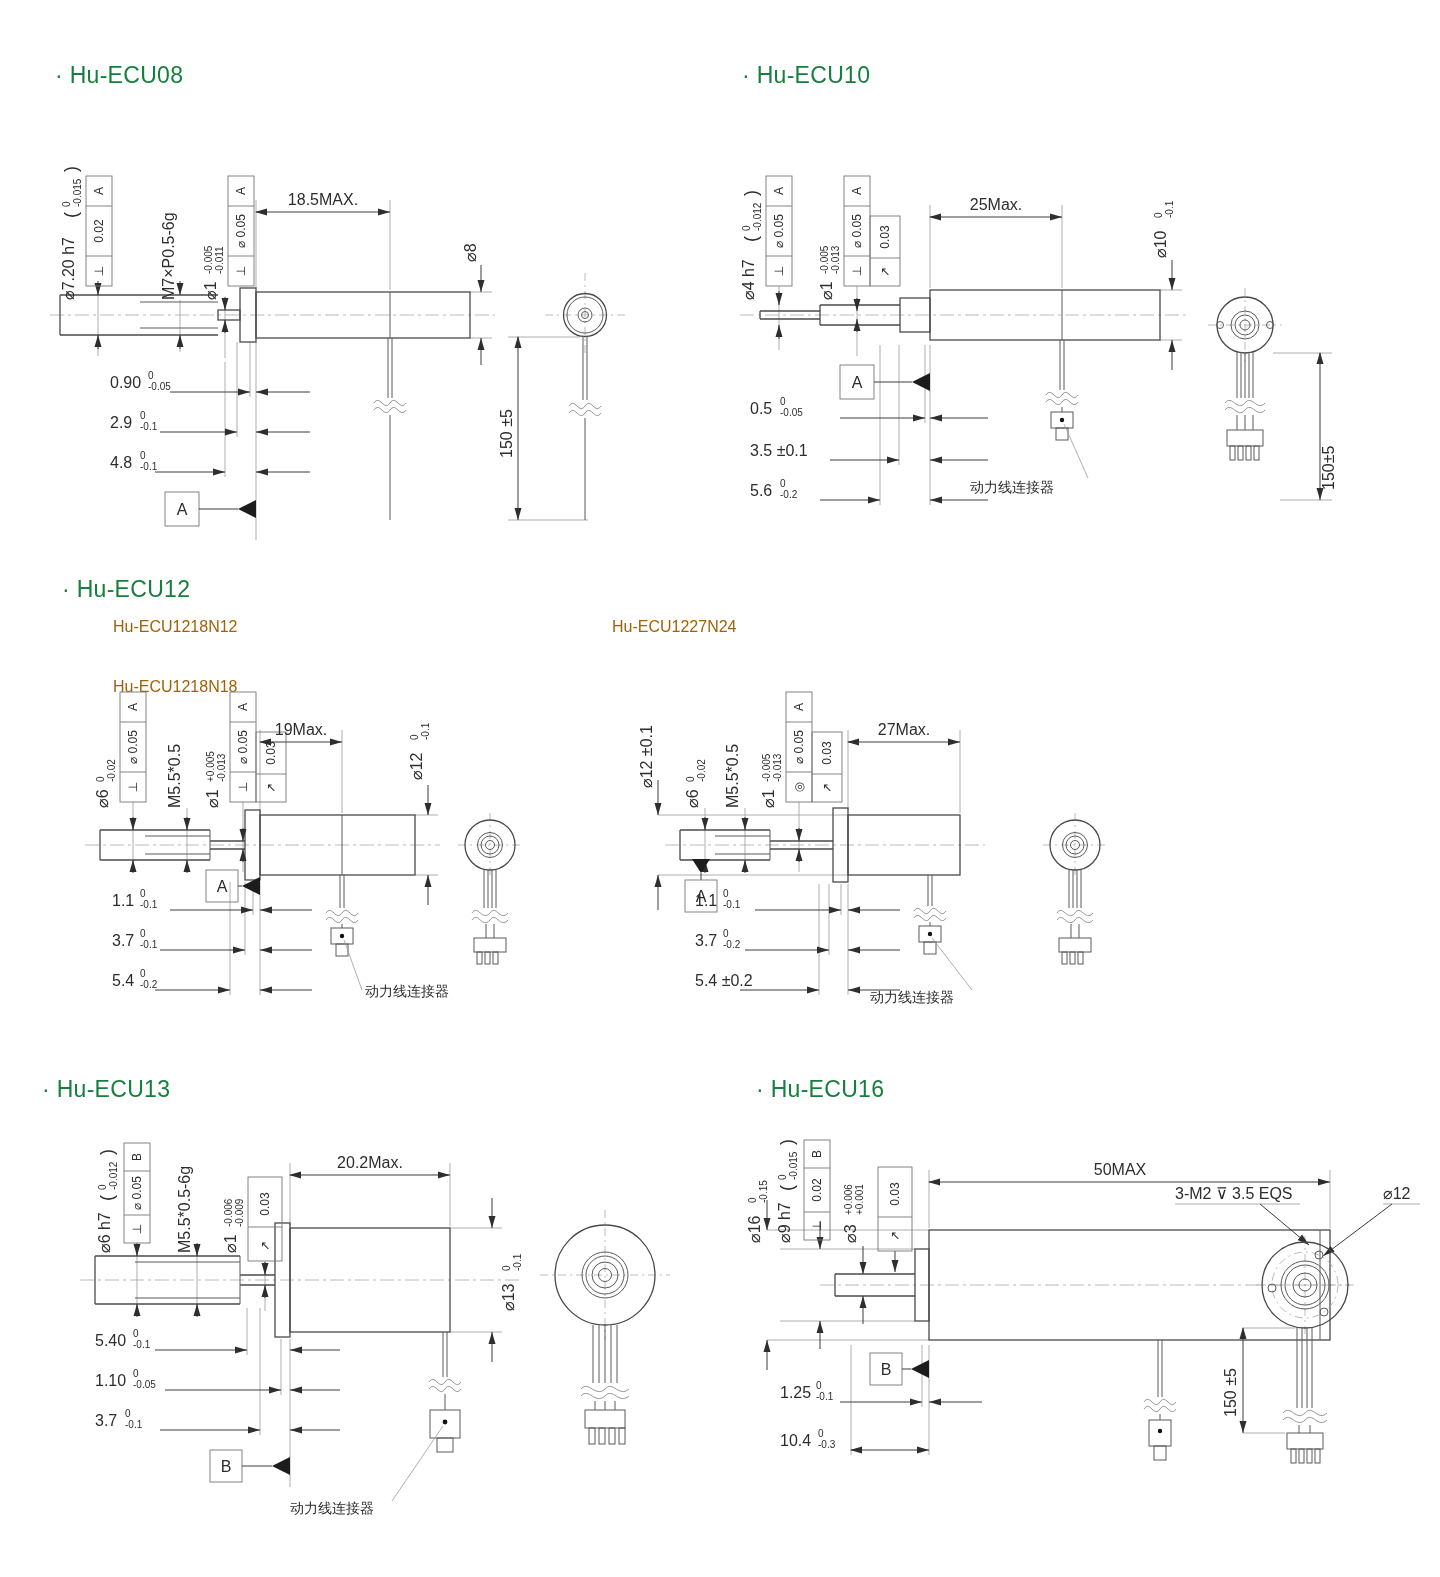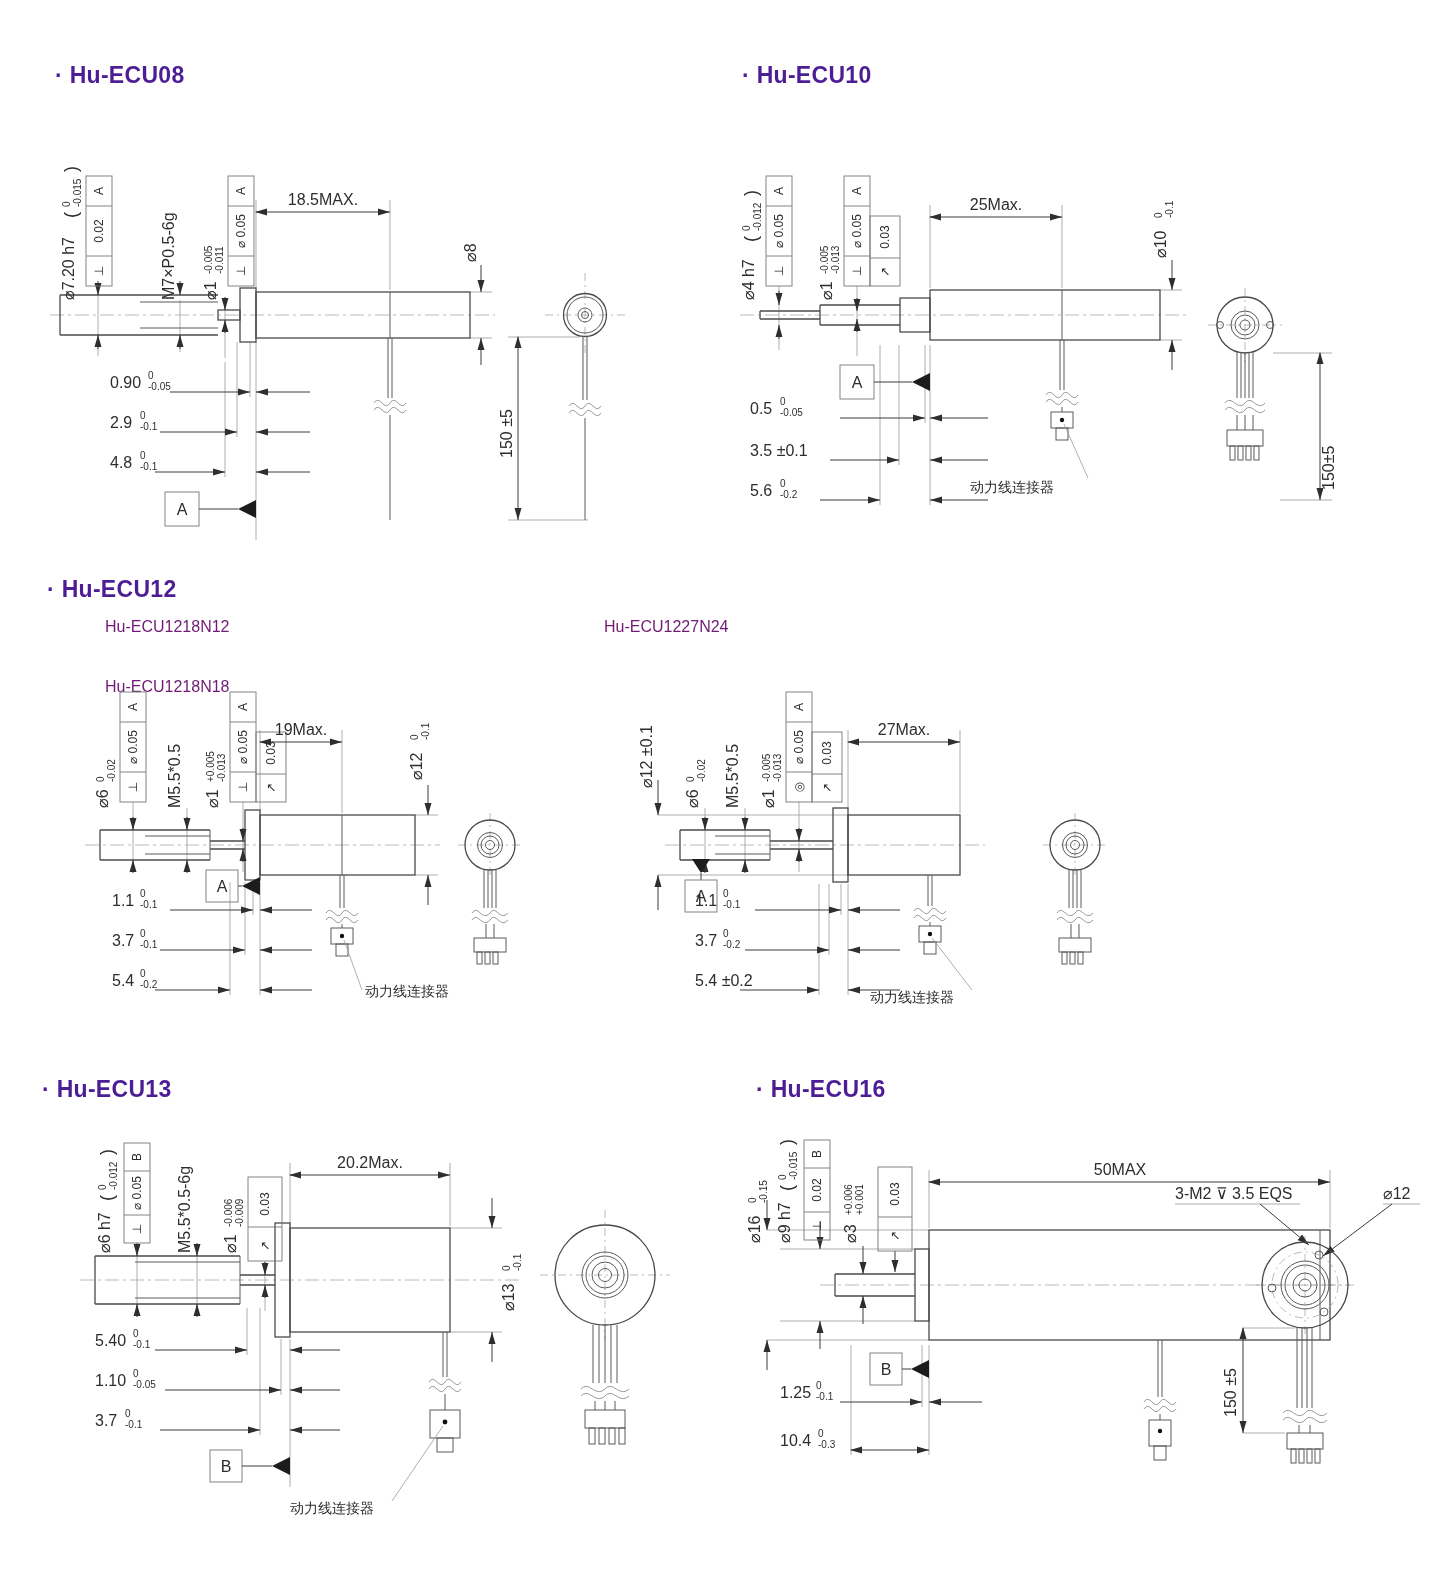--- a/index.html
+++ b/index.html
@@ -1,19 +1,19 @@
 <!DOCTYPE html>
 <html><head>
 <meta charset="utf-8">
 <style>
   html,body{margin:0;padding:0;background:#ffffff;}
   body{width:1440px;height:1577px;position:relative;overflow:hidden;
        font-family:"Liberation Sans",sans-serif;color:#1f1f1f;}
-  .title{position:absolute;font-size:23px;font-weight:bold;color:#4c1d95;letter-spacing:.3px;}
-  .submodel{position:absolute;font-size:16px;color:#701a75;}
+  .title{position:absolute;font-size:23px;font-weight:normal;color:#15803d;letter-spacing:.3px;}
+  .submodel{position:absolute;font-size:16px;color:#a16207;margin-left:8px;}
   svg.panel{position:absolute;}
   svg text{font-family:"Liberation Sans",sans-serif;fill:#2d2d2d;}
   .t-dim{font-size:16px;}
   .t-tol{font-size:10px;}
   .t-par{font-size:18px;}
   .t-cell{font-size:12px;}
   .t-cn{font-size:14px;}
   .obj{stroke:#4a4a4a;stroke-width:1.3;fill:none;}
   .obj2{stroke:#5a5a5a;stroke-width:1;fill:none;}
   .ext{stroke:#9b9b9b;stroke-width:0.8;fill:none;}
@@ -23,21 +23,21 @@
   .brk{stroke:#8a8a8a;stroke-width:0.9;fill:none;}
   .fcf{stroke:#777;stroke-width:0.9;fill:none;}
   .tri{fill:#1c1c1c;stroke:none;}
   .dot{fill:#111;stroke:none;}
 </style>
 </head>
 <body>
 
 <div class="title" style="left:55px;top:62px">· Hu-ECU08</div>
 <div class="title" style="left:742px;top:62px">· Hu-ECU10</div>
-<div class="title" style="left:47px;top:576px">· Hu-ECU12</div>
+<div class="title" style="left:62px;top:576px">· Hu-ECU12</div>
 <div class="submodel" style="left:105px;top:618px">Hu-ECU1218N12</div>
 <div class="submodel" style="left:105px;top:678px">Hu-ECU1218N18</div>
 <div class="submodel" style="left:604px;top:618px">Hu-ECU1227N24</div>
 <div class="title" style="left:42px;top:1076px">· Hu-ECU13</div>
 <div class="title" style="left:756px;top:1076px">· Hu-ECU16</div>
 
 <svg class="panel" style="left:40px;top:100px" width="660" height="460" viewBox="0 0 660 460">
   <defs>
     <marker id="aE" markerWidth="13" markerHeight="9" refX="12" refY="4.5" orient="auto" markerUnits="userSpaceOnUse">
         <path d="M0,1 L12,4.5 L0,8 Z" fill="#2e2e2e"></path>

